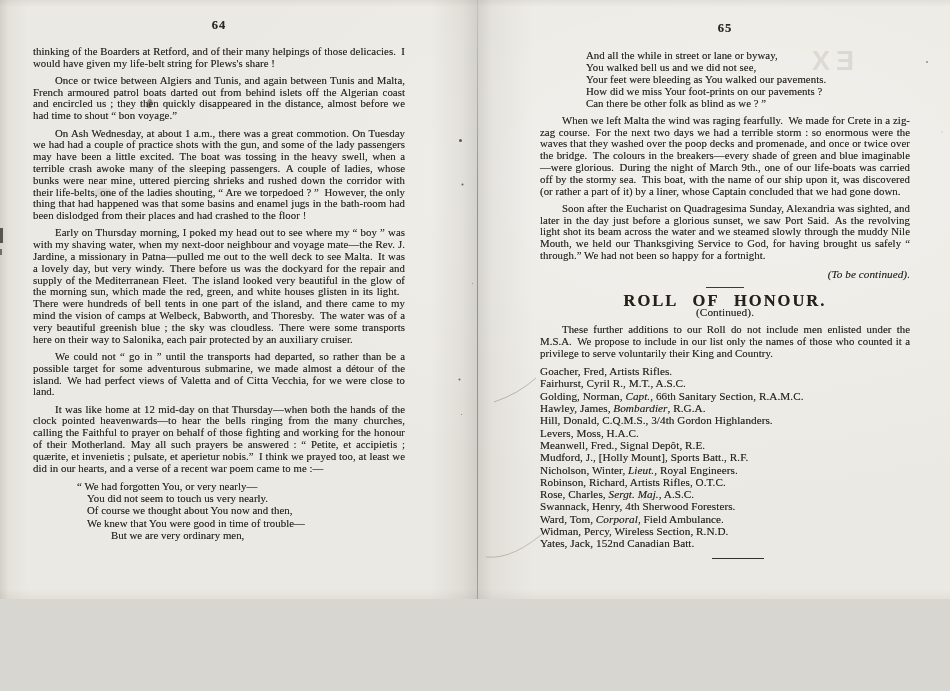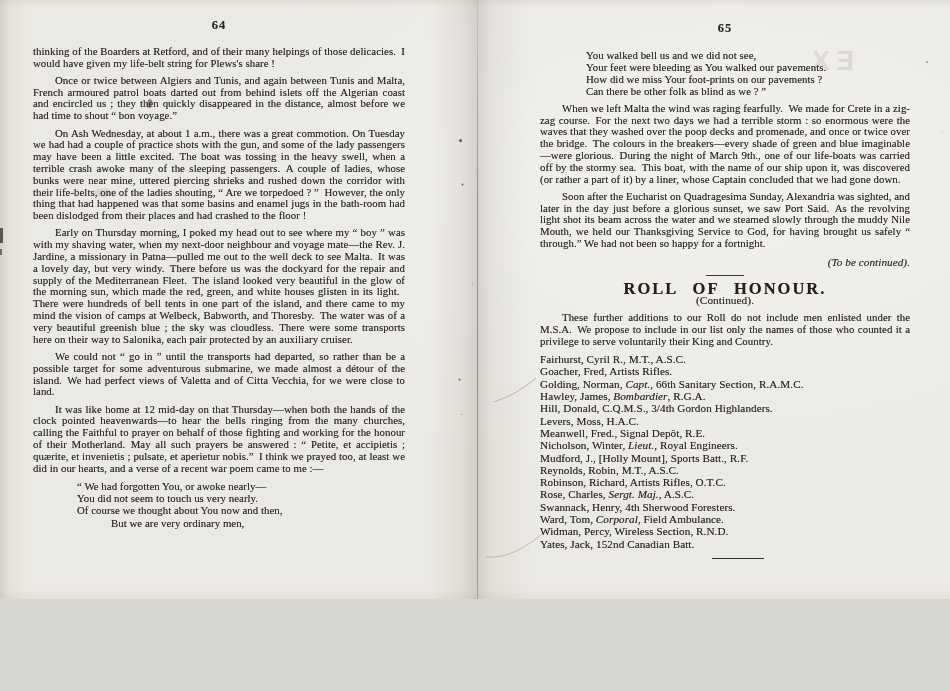--- a/index.html
+++ b/index.html
@@ -18,21 +18,21 @@
   }
   .txt { font-size:10.8px; line-height:11.8px; text-align:justify; letter-spacing:0.05px; }
   .txt p { margin:0 0 5.5px 0; text-shadow:0 0 0.4px rgba(44,41,36,0.55); }
   p.ind { text-indent:22px; }
   .page { position:absolute; }
   .page-left  { left:33px;  top:20px; width:372px; }
   .page-right { left:540px; top:23px; width:370px; }
   .pagenum { text-align:center; font-size:12.5px; font-weight:bold; letter-spacing:1px;
              margin-bottom:14px; text-shadow:0 0 0.4px rgba(44,41,36,0.5); }
   .poem { margin:2px 0 0 44px; text-shadow:0 0 0.4px rgba(44,41,36,0.55); }
-  .poem div { line-height:12.2px; }
+  .poem div { margin-left:10px; line-height:12.2px; }
   .poem-left .l0 { margin-left:0; }
   .poem-left .l5 { margin-left:34px; }
   .poem-right { margin:0 0 6px 46px; }
   .poem-right div { margin-left:0; line-height:12.0px; }
   .continued { text-align:right; font-style:italic; font-size:11.2px; margin:7px 0 0 0;
                text-shadow:0 0 0.4px rgba(44,41,36,0.5); }
   .rule-sm { width:38px; border:0; border-top:1px solid #3c3a34; margin:6px auto 7px auto; }
   .roll-title { text-align:center; font-family:Liberation Serif, serif; font-weight:bold;
                 font-size:16.5px; letter-spacing:2px; word-spacing:9px; color:#232119;
                 margin:2px 0 1px 0; text-shadow:0 0 0.5px rgba(35,33,25,0.6); }
@@ -84,53 +84,54 @@
 
   <div class="page page-left txt">
     <div class="pagenum">64</div>
     <p>thinking of the Boarders at Retford, and of their many helpings of those delicacies. I would have given my life-belt string for Plews's share !</p>
     <p class="ind">Once or twice between Algiers and Tunis, and again between Tunis and Malta, French armoured patrol boats darted out from behind islets off the Algerian coast and encircled us ; they then quickly disappeared in the distance, almost before we had time to shout “ bon voyage.”</p>
     <p class="ind">On Ash Wednesday, at about 1 a.m., there was a great commotion. On Tuesday we had had a couple of practice shots with the gun, and some of the lady passengers may have been a little excited. The boat was tossing in the heavy swell, when a terrible crash awoke many of the sleeping passengers. A couple of ladies, whose bunks were near mine, uttered piercing shrieks and rushed down the corridor with their life-belts, one of the ladies shouting, “ Are we torpedoed ? ” However, the only thing that had happened was that some basins and enamel jugs in the bath-room had been dislodged from their places and had crashed to the floor !</p>
     <p class="ind">Early on Thursday morning, I poked my head out to see where my “ boy ” was with my shaving water, when my next-door neighbour and voyage mate—the Rev. J. Jardine, a missionary in Patna—pulled me out to the well deck to see Malta. It was a lovely day, but very windy. There before us was the dockyard for the repair and supply of the Mediterranean Fleet. The island looked very beautiful in the glow of the morning sun, which made the red, green, and white houses glisten in its light. There were hundreds of bell tents in one part of the island, and there came to my mind the vision of camps at Welbeck, Babworth, and Thoresby. The water was of a very beautiful greenish blue ; the sky was cloudless. There were some transports here on their way to Salonika, each pair protected by an auxiliary cruiser.</p>
     <p class="ind">We could not “ go in ” until the transports had departed, so rather than be a possible target for some adventurous submarine, we made almost a détour of the island. We had perfect views of Valetta and of Citta Vecchia, for we were close to land.</p>
     <p class="ind">It was like home at 12 mid-day on that Thursday—when both the hands of the clock pointed heavenwards—to hear the bells ringing from the many churches, calling the Faithful to prayer on behalf of those fighting and working for the honour of their Motherland. May all such prayers be answered : “ Petite, et accipietis ; quærite, et invenietis ; pulsate, et aperietur nobis.” I think we prayed too, at least we did in our hearts, and a verse of a recent war poem came to me :—</p>
     <div class="poem poem-left">
-      <div class="l0">“ We had forgotten You, or awoke nearly—</div>
+      <div class="l0">“ We had forgotten You, or very nearly—</div>
       <div>You did not seem to touch us very nearly.</div>
       <div>Of course we thought about You now and then,</div>
+      <div>We knew that You were good in time of trouble—</div>
       <div class="l5">But we are very ordinary men,</div>
     </div>
   </div>
 
   <div class="page page-right txt">
     <div class="pagenum">65</div>
     <div class="poem poem-right">
+      <div>And all the while in street or lane or byway,</div>
       <div>You walked bell us and we did not see,</div>
       <div>Your feet were bleeding as You walked our pavements.</div>
       <div>How did we miss Your foot-prints on our pavements ?</div>
       <div>Can there be other folk as blind as we ? ”</div>
     </div>
     <p class="ind">When we left Malta the wind was raging fearfully. We made for Crete in a zig-zag course. For the next two days we had a terrible storm : so enormous were the waves that they washed over the poop decks and promenade, and once or twice over the bridge. The colours in the breakers—every shade of green and blue imaginable—were glorious. During the night of March 9th., one of our life-boats was carried off by the stormy sea. This boat, with the name of our ship upon it, was discovered (or rather a part of it) by a liner, whose Captain concluded that we had gone down.</p>
     <p class="ind">Soon after the Eucharist on Quadragesima Sunday, Alexandria was sighted, and later in the day just before a glorious sunset, we saw Port Said. As the revolving light shot its beam across the water and we steamed slowly through the muddy Nile Mouth, we held our Thanksgiving Service to God, for having brought us safely “ through.” We had not been so happy for a fortnight.</p>
     <div class="continued">(To be continued).</div>
     <hr class="rule-sm">
     <div class="roll-title">ROLL OF HONOUR.</div>
     <div class="roll-sub">(Continued).</div>
     <p class="ind">These further additions to our Roll do not include men enlisted under the M.S.A. We propose to include in our list only the names of those who counted it a privilege to serve voluntarily their King and Country.</p>
     <div class="roll-list">
+      <div class="entry"><span>Goacher, Fred, Artists Rifles.</span><span class="rank"></span><span></span></div>
       <div class="entry"><span>Fairhurst, Cyril R., M.T., A.S.C.</span><span class="rank"></span><span></span></div>
-      <div class="entry"><span>Goacher, Fred, Artists Rifles.</span><span class="rank"></span><span></span></div>
       <div class="entry"><span>Golding, Norman, </span><span class="rank">Capt.</span><span>, 66th Sanitary Section, R.A.M.C.</span></div>
       <div class="entry"><span>Hawley, James, </span><span class="rank">Bombardier</span><span>, R.G.A.</span></div>
       <div class="entry"><span>Hill, Donald, C.Q.M.S., 3/4th Gordon Highlanders.</span><span class="rank"></span><span></span></div>
       <div class="entry"><span>Levers, Moss, H.A.C.</span><span class="rank"></span><span></span></div>
       <div class="entry"><span>Meanwell, Fred., Signal Depôt, R.E.</span><span class="rank"></span><span></span></div>
+      <div class="entry"><span>Mudford, J., [Holly Mount], Sports Batt., R.F.</span><span class="rank"></span><span></span></div>
       <div class="entry"><span>Nicholson, Winter, </span><span class="rank">Lieut.</span><span>, Royal Engineers.</span></div>
-      <div class="entry"><span>Mudford, J., [Holly Mount], Sports Batt., R.F.</span><span class="rank"></span><span></span></div>
-      <div class="entry"><span>Reynolds, Robin, M.T., A.S.C.</span><span class="rank"></span><span></span></div>
       <div class="entry"><span>Robinson, Richard, Artists Rifles, O.T.C.</span><span class="rank"></span><span></span></div>
       <div class="entry"><span>Rose, Charles, </span><span class="rank">Sergt. Maj.</span><span>, A.S.C.</span></div>
       <div class="entry"><span>Swannack, Henry, 4th Sherwood Foresters.</span><span class="rank"></span><span></span></div>
       <div class="entry"><span>Ward, Tom, </span><span class="rank">Corporal</span><span>, Field Ambulance.</span></div>
       <div class="entry"><span>Widman, Percy, Wireless Section, R.N.D.</span><span class="rank"></span><span></span></div>
       <div class="entry"><span>Yates, Jack, 152nd Canadian Batt.</span><span class="rank"></span><span></span></div>
     </div>
     <hr class="rule-end">
   </div>
 

